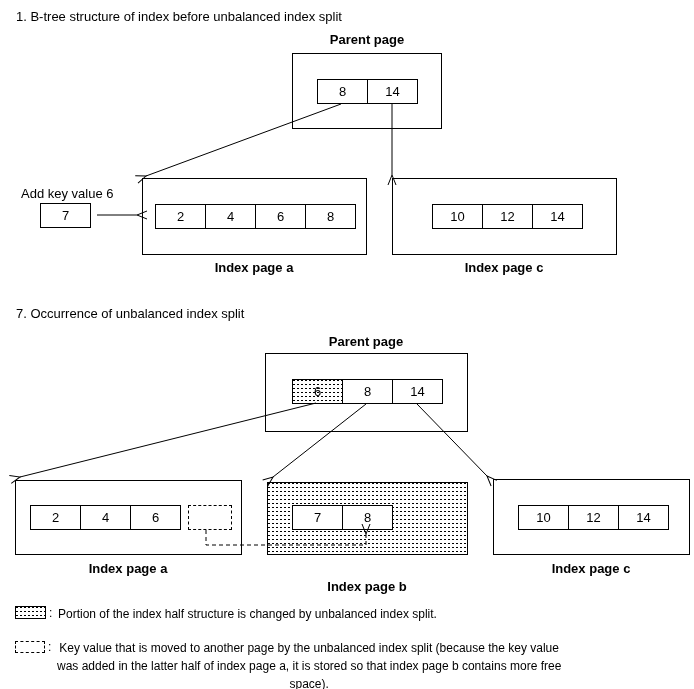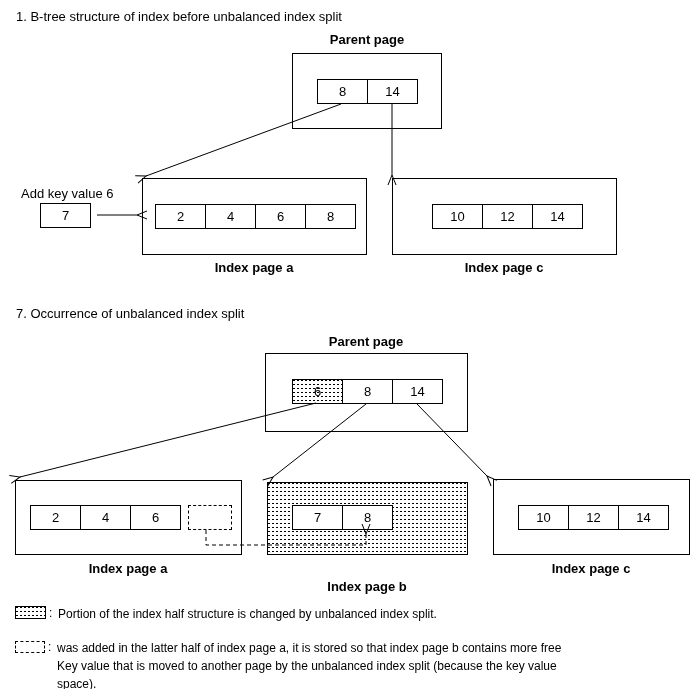--- a/index.html
+++ b/index.html
@@ -1,18 +1,18 @@
 <!DOCTYPE html>
 <html><head>
 <meta charset="utf-8">
 <style>
   html,body{margin:0;padding:0;background:#fff;}
   .canvas{
     position:relative;width:694px;height:689px;background:#fff;color:#000;
-    font-family:"Liberation Sans","DejaVu Sans",sans-serif;overflow:hidden;
+    font-family:"Liberation Sans","DejaVu Sans",sans-serif;overflow:hidden;text-align:center;
   }
   .txt{position:absolute;font-size:13px;line-height:15px;white-space:nowrap;}
   .center{transform:translateX(-50%);font-weight:bold;}
   .box{position:absolute;border:1px solid #000;box-sizing:border-box;background:#fff;}
   .dotfill{
     background-image:
       linear-gradient(to bottom, rgba(255,255,255,0) 0 1px, #fff 1px 4px),
       linear-gradient(to right, #000 0 2px, rgba(255,255,255,0) 2px 4px);
     background-size:4px 4px,4px 4px;
     background-color:#fff;
@@ -108,22 +108,22 @@
 
   <div class="legend-swatch swatch-dotted dotfill" style="left:15px;top:606px;width:31px;height:13px"></div>
   <div class="txt" style="left:49px;top:606px;font-size:12px">:</div>
   <div class="legend-text" style="left:58px;top:605px">
     <div>Portion of the index half structure is changed by unbalanced index split.</div>
   </div>
 
   <div class="legend-swatch swatch-dashed" style="left:15px;top:641px;width:30px;height:12px"></div>
   <div class="txt" style="left:48px;top:640px;font-size:12px">:</div>
   <div class="legend-text" style="left:57px;top:639px">
+    <div>Key value that is moved to another page by the unbalanced index split (because the key value</div>
     <div>was added in the latter half of index page a, it is stored so that index page b contains more free</div>
-    <div>Key value that is moved to another page by the unbalanced index split (because the key value</div>
     <div>space).</div>
   </div>
 
   <svg class="overlay" width="694" height="689" viewBox="0 0 694 689">
     <defs>
       <marker id="arrow" markerWidth="14" markerHeight="12" refX="1" refY="5" orient="auto" markerUnits="userSpaceOnUse">
         <path d="M11,1 L1,5 L11,9" fill="none" stroke="#000" stroke-width="1"></path>
       </marker>
     </defs>
     <line x1="341" y1="104" x2="146" y2="176" stroke="#000" stroke-width="1" marker-end="url(#arrow)"></line>

